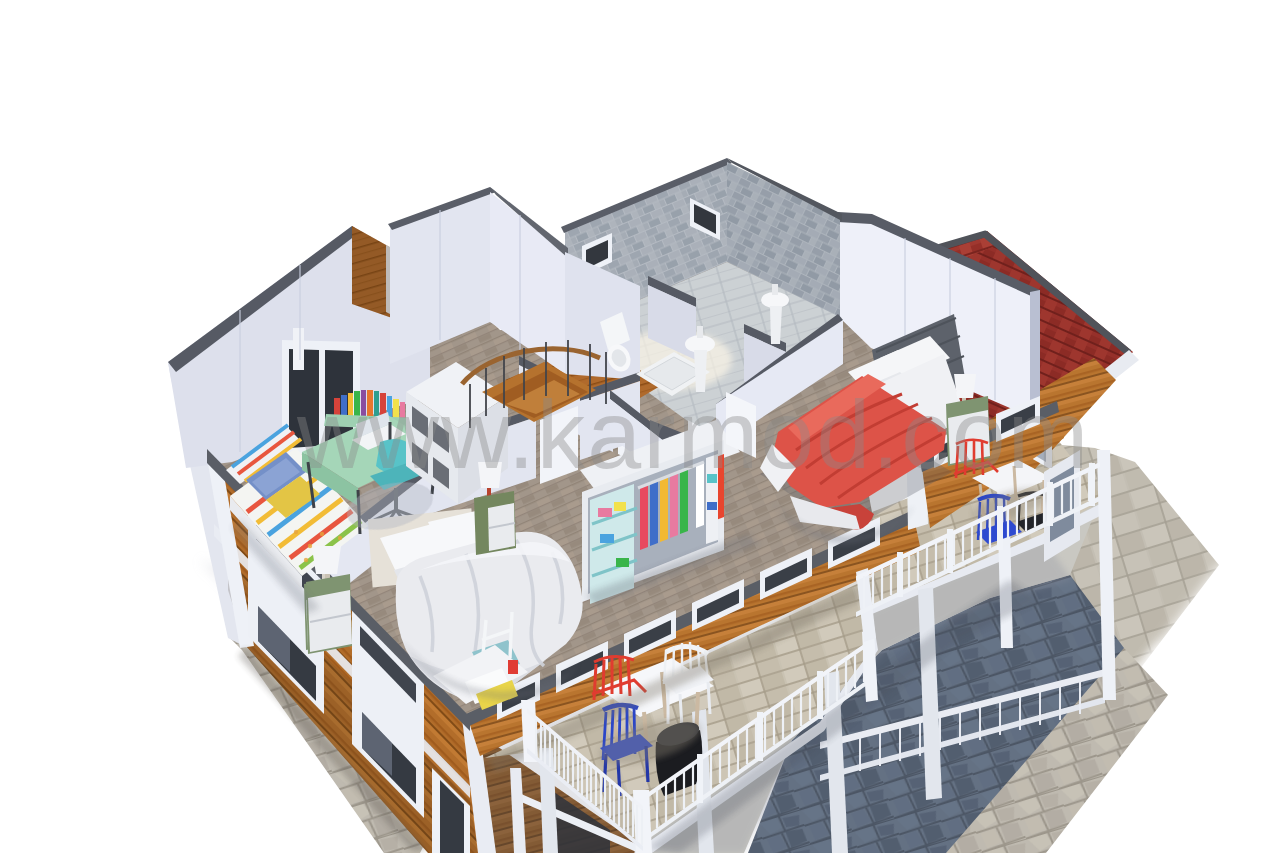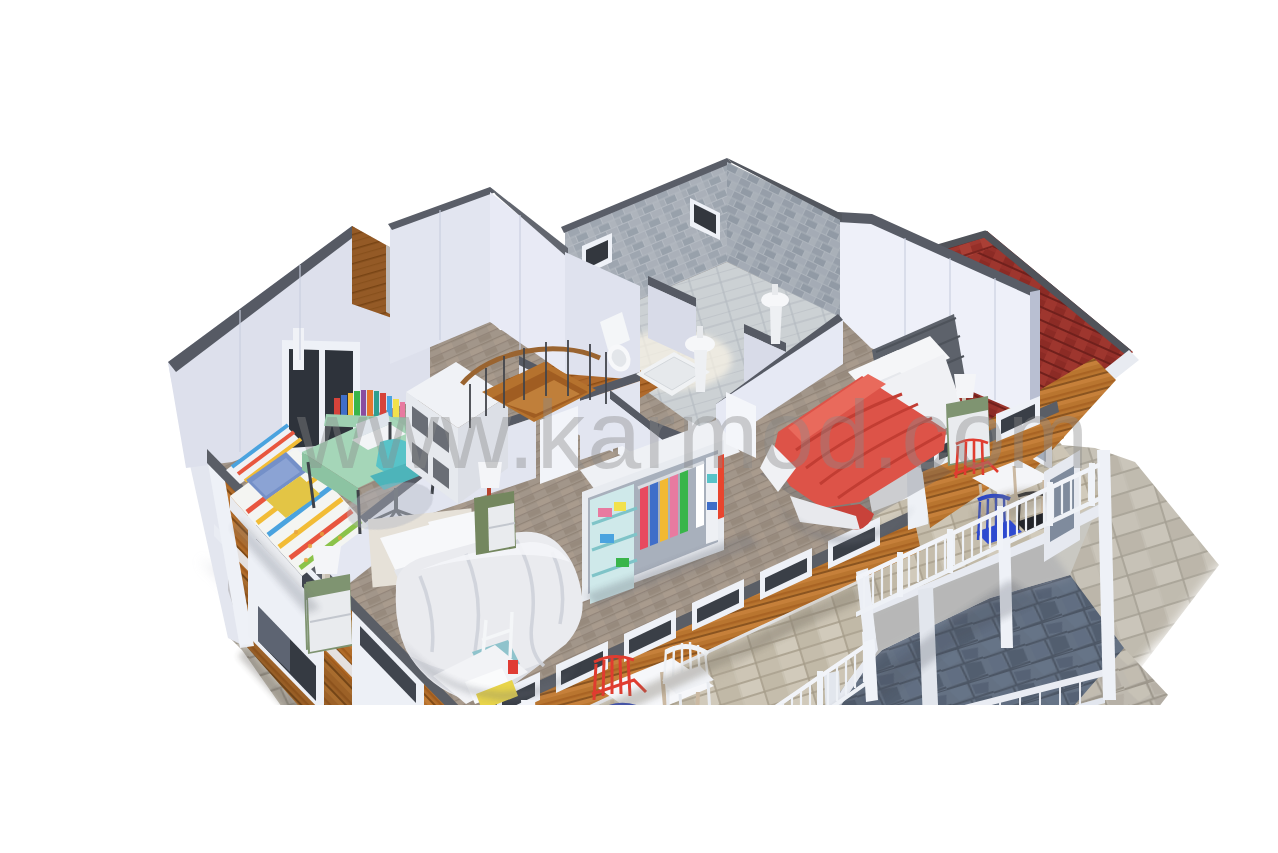--- a/index.html
+++ b/index.html
@@ -1,16 +1,16 @@
 <!DOCTYPE html>
 <html><head>
 <meta charset="utf-8">
 <style>
 html,body{margin:0;padding:0;background:#ffffff;}
-#scene{width:1278px;height:705px;position:relative;overflow:hidden;font-family:"Liberation Sans",sans-serif;}
+#scene{width:1278px;height:853px;position:relative;overflow:hidden;font-family:"Liberation Sans",sans-serif;}
 </style>
 </head>
 <body>
 <div id="scene">
 <svg width="1278" height="853" viewBox="0 0 1278 853">
 <defs>
 <filter id="soft" x="-20%" y="-20%" width="140%" height="140%">
           <feGaussianBlur stdDeviation="6"></feGaussianBlur>
         </filter>
 <filter id="soft3" x="-20%" y="-20%" width="140%" height="140%">

